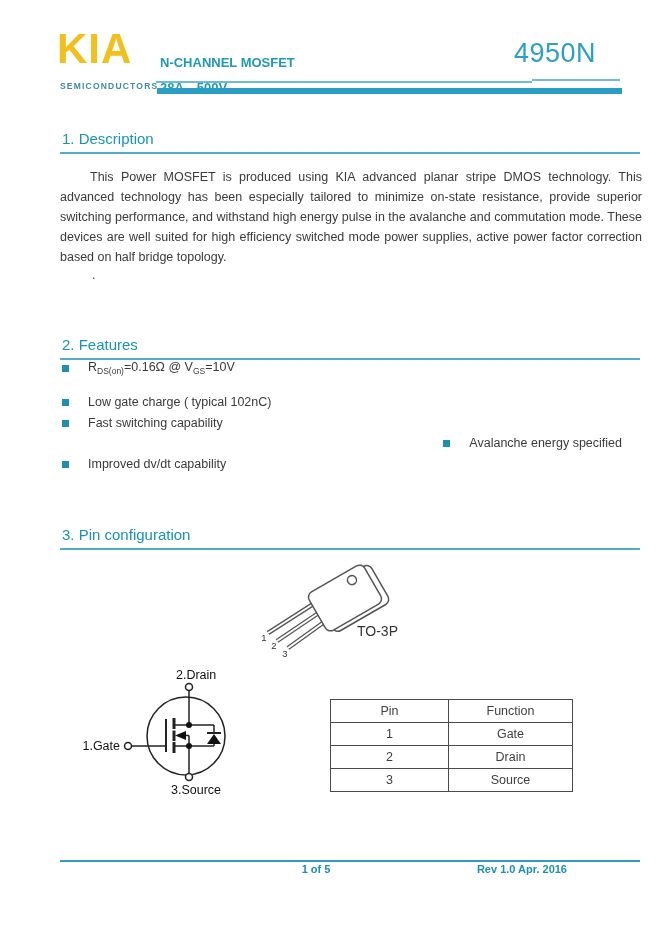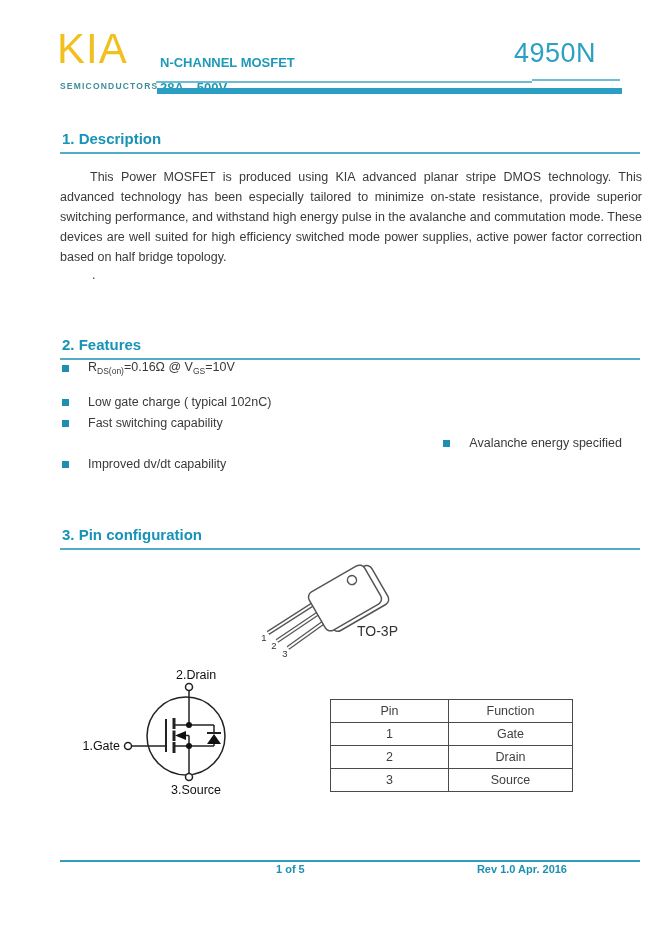--- a/index.html
+++ b/index.html
@@ -5,34 +5,34 @@
   * { margin:0; padding:0; box-sizing:border-box; }
   html,body { background:#ffffff; }
   body { font-family:"Liberation Sans", sans-serif; }
   .page {
     position:relative; width:662px; height:936px; margin:0 auto;
     background:#ffffff; overflow:hidden; color:#3a3a3a;
   }
   .abs { position:absolute; }
 
   
-  .logo-text { left:57px; top:28px; font-size:42px; font-weight:normal;
+  .logo-text { left:57px; top:28px; font-size:42px; font-weight:bold;
     color:#F2C01E; letter-spacing:1px; line-height:1; }
   .logo-sub  { left:60px; top:81px; font-size:8.5px; letter-spacing:1.2px;
     color:#3E8D99; font-weight:bold; }
   .hdr-rating { left:160px; top:36px; font-size:13px; font-weight:bold; color:#1E9AB8;margin-top:43px; }
   .hdr-type   { left:160px; top:55px; font-size:13px; font-weight:bold; color:#1E9AB8; }
   .part-number { top:38px; right:66px; font-size:27px; color:#2BA0C4; letter-spacing:0.5px;margin-left:16px; }
   .hline { height:2px; background:#6FBBD2; }
   .hline-a { left:156px; top:81px; width:376px; }
   .hline-b { left:532px; top:79px; width:88px; }
   .hdr-bar { left:157px; top:88px; width:465px; height:6px; background:#2B9FC3; }
 
   
-  .sec-head { left:62px; font-size:15px; font-weight:bold; color:#1793B6; }
+  .sec-head { left:62px; font-size:15px; font-weight:normal; color:#1793B6; }
   .sec-rule { left:60px; width:580px; height:2px; background:#4FAEC6; }
 
   
   .desc-body { left:60px; top:167px; width:582px; font-size:12.5px;
     line-height:20px; text-align:justify; text-indent:30px; color:#3a3a3a; }
   .desc-dot { left:92px; top:268px; font-size:12.5px; color:#3a3a3a; }
 
   
   .feature-item { left:62px; width:560px; font-size:12.5px; color:#3a3a3a;
     display:flex; align-items:center; height:16px; }
@@ -46,21 +46,21 @@
   .sym-svg { left:50px; top:660px; }
 
   
   .pin-table { left:330px; top:699px; border-collapse:collapse; }
   .pin-table td, .pin-table th { border:1.5px solid #4a4a4a; text-align:center;
     font-size:12.5px; font-weight:normal; color:#3f3f3f; height:23px; padding:0; }
   .col-pin { width:118px;margin-left:44px; } .col-fn { width:124px; }
 
   
   .foot-rule { left:60px; top:860px; width:580px; height:2px; background:#2F9FC0; }
-  .foot-page { left:276px; top:863px; width:80px; 
+  .foot-page { left:276px; top:863px; width:80px; text-align:center;
     font-size:11px; font-weight:bold; color:#1C90B2; }
   .foot-rev { top:863px; right:95px; font-size:11px; font-weight:bold; color:#1C90B2; }
 </style>
 </head>
 <body>
 
 <div class="page">
 
   <div class="abs logo-text">KIA</div>
   <div class="abs logo-sub">SEMICONDUCTORS</div>

